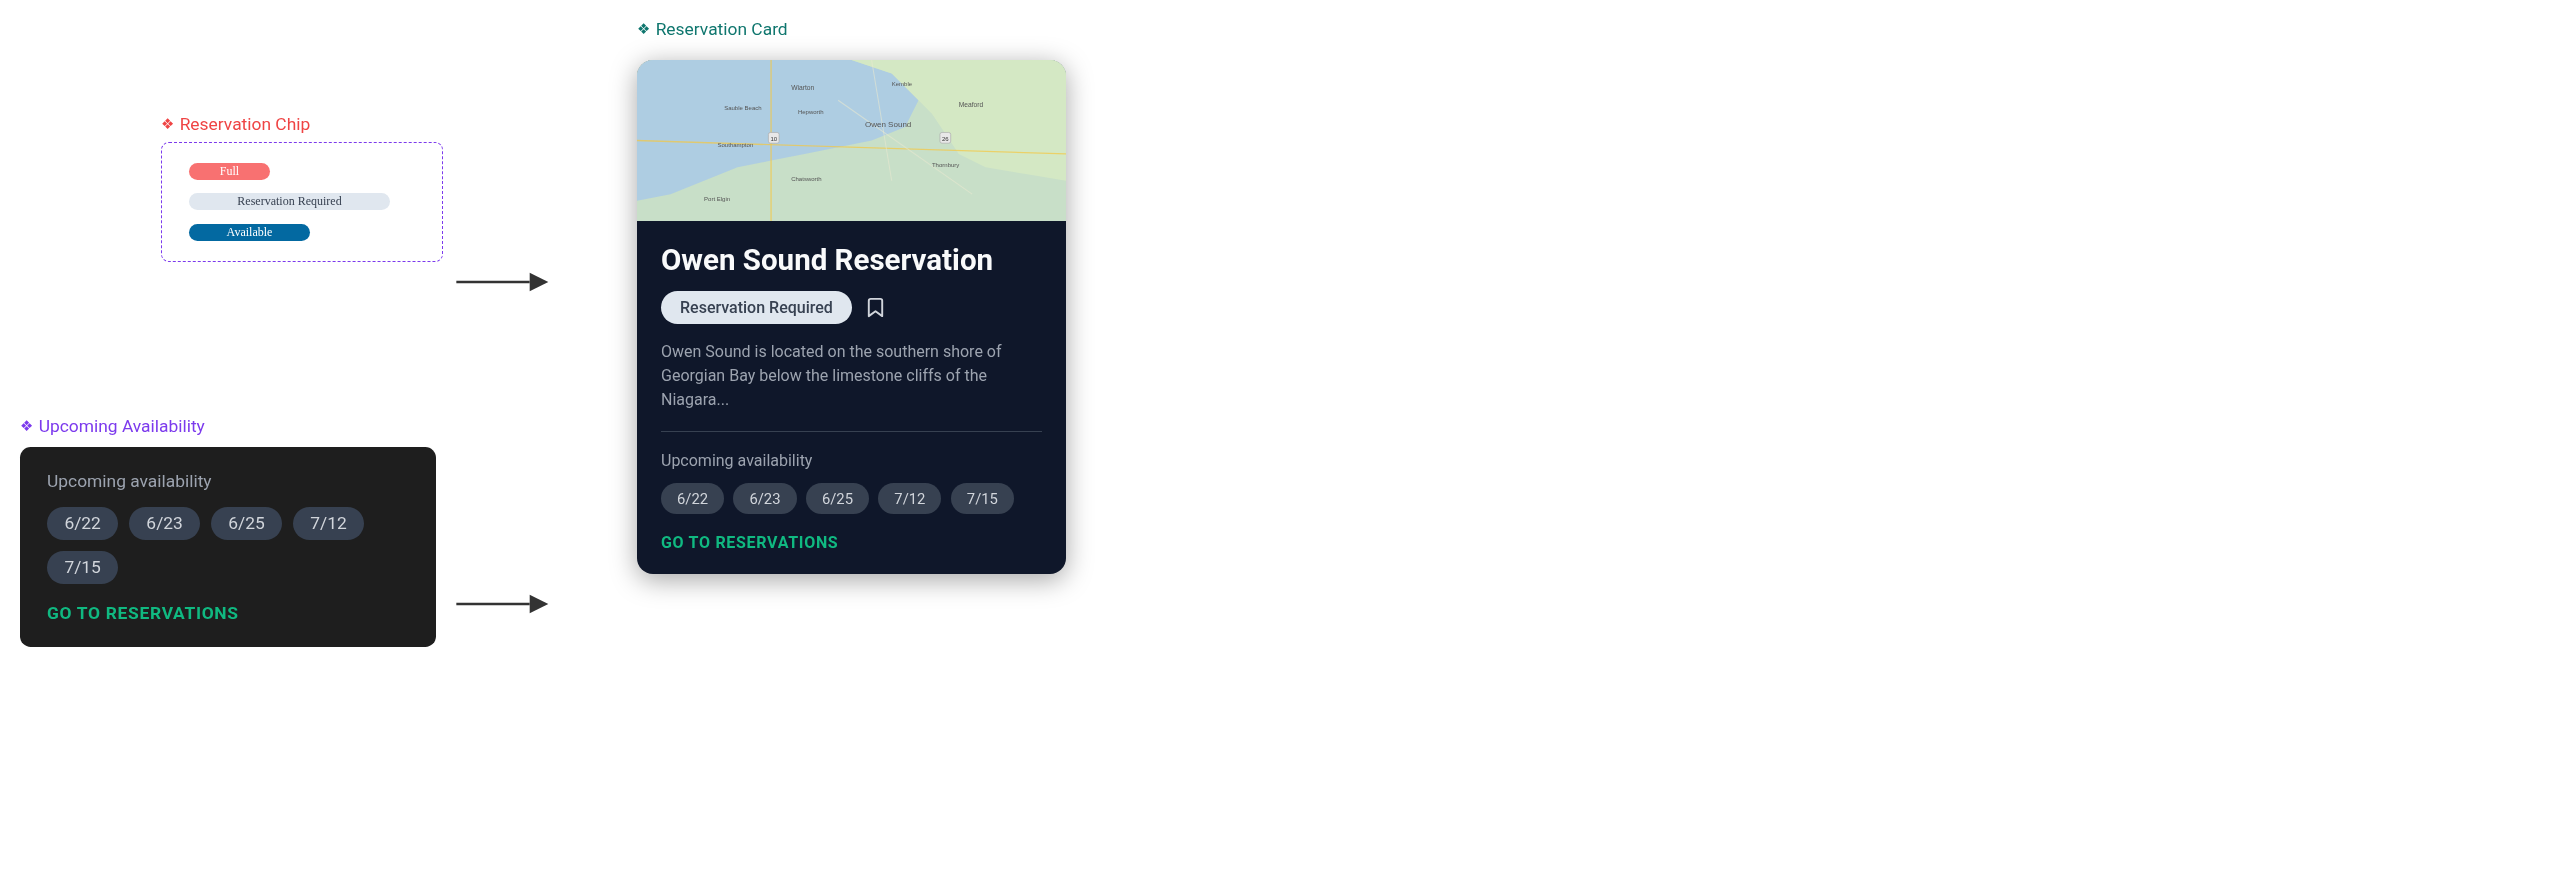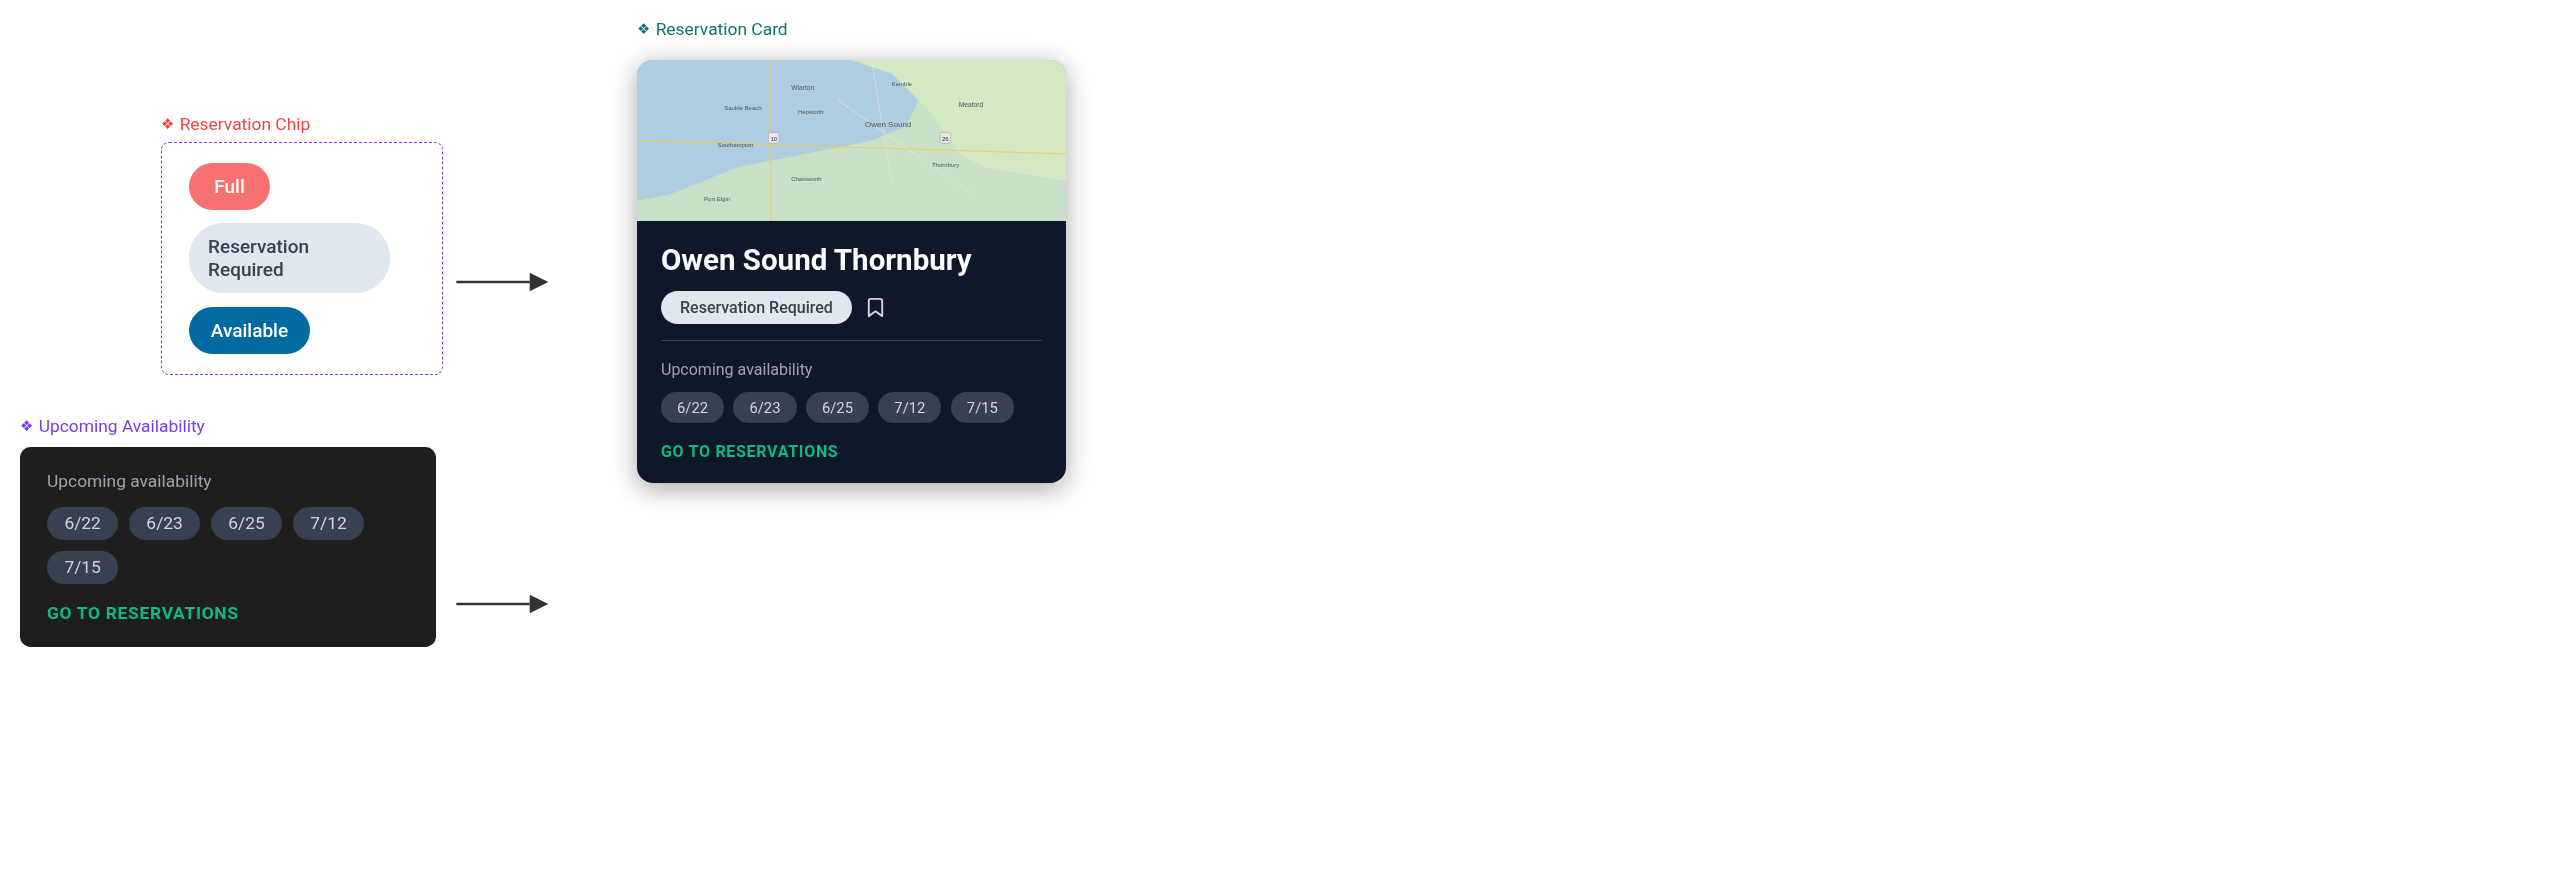--- a/index.html
+++ b/index.html
@@ -37,23 +37,24 @@
       display: flex;
       flex-direction: column;
       gap: 13.4px;
       width: 282px;
     }
     .chip {
       display: inline-flex;
       align-items: center;
       justify-content: center;
       border-radius: 34px;
-      padding: 12px 19px;
-      font-size: 19px;
+      padding: 1px 19px;
+      font-size: 12px;
       font-weight: 500;
+      font-family: Liberation Serif, serif;
     }
     .chip-full {
       background: #f87171;
       color: #fff;
       width: 81px;
     }
     .chip-reservation {
       background: #e0e7ef;
       color: #374151;
       width: 201px;
@@ -301,27 +302,28 @@
 
         <rect x="452" y="108" width="16" height="16" rx="3" fill="#e8e8e8" stroke="#aaa" stroke-width="1"></rect>
         <text x="455" y="121" font-size="9" fill="#333" font-family="Arial">26</text>
 
         <rect x="196" y="108" width="16" height="16" rx="3" fill="#e8e8e8" stroke="#aaa" stroke-width="1"></rect>
         <text x="199" y="121" font-size="9" fill="#333" font-family="Arial">10</text>
       </svg>
     </div>
 
     <div class="card-body">
-      <div class="card-title">Owen Sound Thornbury</div>
+      <div class="card-title">Owen Sound Reservation</div>
       <div class="card-chips-row">
         <div class="card-chip-reservation">Reservation Required</div>
         <svg class="bookmark-icon" viewBox="0 0 24 24" fill="none" stroke="#d1d5db" stroke-width="2" stroke-linecap="round" stroke-linejoin="round">
           <path d="M19 21l-7-5-7 5V5a2 2 0 0 1 2-2h10a2 2 0 0 1 2 2z"></path>
         </svg>
       </div>
+      <div class="card-description">Owen Sound is located on the southern shore of Georgian Bay below the limestone cliffs of the Niagara...</div>
       <hr class="card-divider">
       <div class="card-upcoming-title">Upcoming availability</div>
       <div class="card-date-chips">
         <div class="card-date-chip">6/22</div>
         <div class="card-date-chip">6/23</div>
         <div class="card-date-chip">6/25</div>
         <div class="card-date-chip">7/12</div>
         <div class="card-date-chip">7/15</div>
       </div>
       <div class="card-go-reservations">GO TO RESERVATIONS</div>

